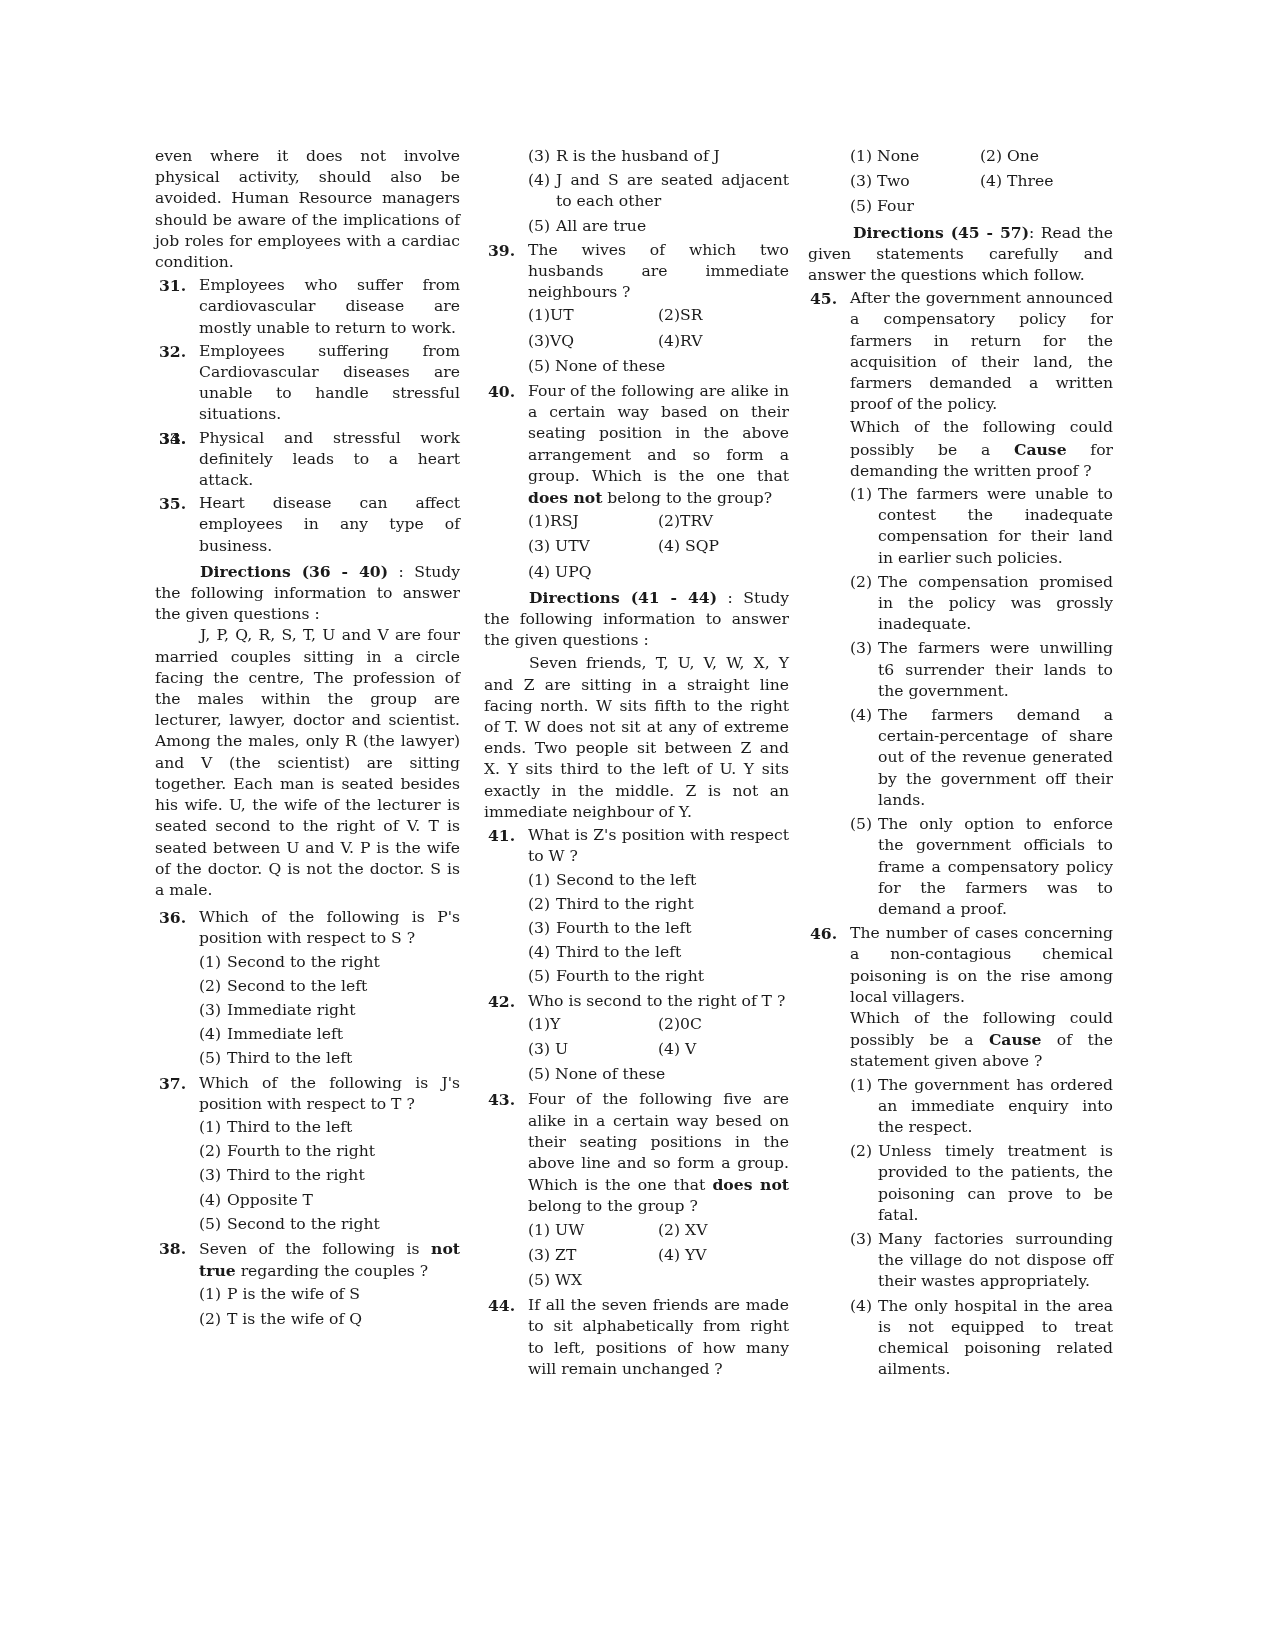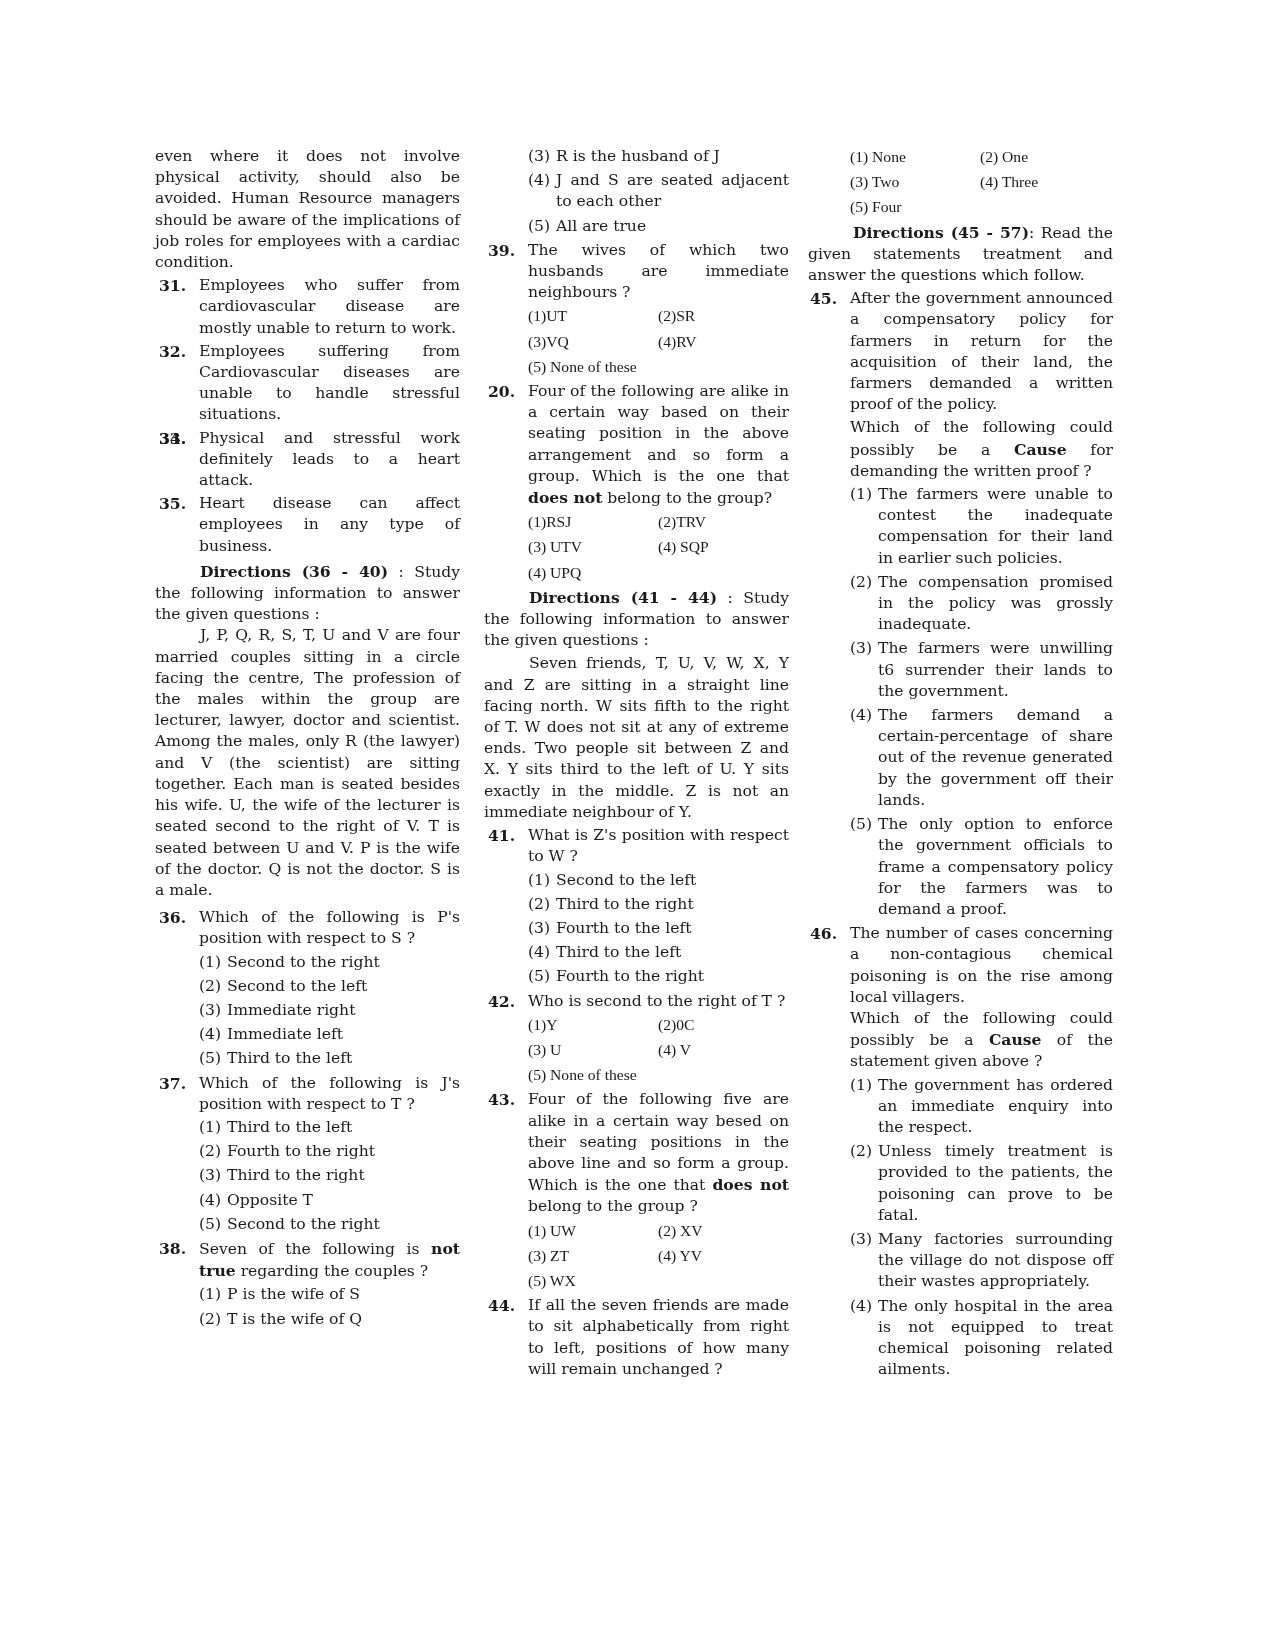--- a/index.html
+++ b/index.html
@@ -20,21 +20,21 @@
   .indent { text-indent: 45px; }
   .b { font-weight: bold; }
 
   .q { position: relative; padding-left: 44px; margin-top: 2px; }
   .q .qnum { position: absolute; left: 4px; top: 0; font-weight: bold; }
   .q .qtext { text-align: justify; }
 
   .opts { margin-top: 2px; }
   .opt { position: relative; padding-left: 28px; margin-bottom: 3px; text-align: justify; }
   .opt .onum { position: absolute; left: 0; top: 0; }
-  .opt-row { display: flex; margin-bottom: 4px; font-family: Liberation Serif, serif; }
+  .opt-row { display: flex; margin-bottom: 4px; }
   .opt-row .cell { width: 130px; white-space: nowrap; }
   .opt-row .cell2 { white-space: nowrap; }
 
   .dir { margin-top: 4px; }
   .col3 .q { padding-left: 42px; }
   .col3 .q .qnum { left: 2px; }
 </style>
 </head>
 <body>
 
@@ -119,21 +119,21 @@
           <span class="cell">(3)VQ</span>
           <span class="cell2">(4)RV</span>
         </div>
       <div class="opt-row">
           <span class="cell2">(5) None of these</span>
         </div>
     </div>
   </div>
 
   <div class="q">
-    <span class="qnum">20.</span>
+    <span class="qnum">40.</span>
     <p class="qtext"><span>Four of the following are alike in a certain way based on their seating position in the above arrangement and so form a group. Which is the one that </span><span class="b">does not</span><span> belong to the group?</span></p>
     <div class="opts">
       <div class="opt-row">
           <span class="cell">(1)RSJ</span>
           <span class="cell2">(2)TRV</span>
         </div>
       <div class="opt-row">
           <span class="cell">(3) UTV</span>
           <span class="cell2">(4) SQP</span>
         </div>
@@ -210,21 +210,21 @@
       <div class="opt-row">
           <span class="cell">(3) Two</span>
           <span class="cell2">(4) Three</span>
         </div>
       <div class="opt-row">
           <span class="cell2">(5) Four</span>
         </div>
     </div>
   </div>
 
-  <p class="para indent dir"><span class="b">Directions (45 - 57)</span><span>: Read the given statements treatment and answer the questions which follow.</span></p>
+  <p class="para indent dir"><span class="b">Directions (45 - 57)</span><span>: Read the given statements carefully and answer the questions which follow.</span></p>
 
   <div class="q">
     <span class="qnum">45.</span>
     <p class="qtext">After the government announced a compensatory policy for farmers in return for the acquisition of their land, the farmers demanded a written proof of the policy.</p>
     <p class="qtext" style="margin-top:2px"><span>Which of the following could possibly be a </span><span class="b">Cause</span><span> for demanding the written proof ?</span></p>
     <div class="opts">
       <div class="opt"><span class="onum">(1)</span><span>The farmers were unable to contest the inadequate compensation for their land in earlier such policies.</span></div>
       <div class="opt"><span class="onum">(2)</span><span>The compensation promised in the policy was grossly inadequate.</span></div>
       <div class="opt"><span class="onum">(3)</span><span>The farmers were unwilling t6 surrender their lands to the government.</span></div>
       <div class="opt"><span class="onum">(4)</span><span>The farmers demand a certain-percentage of share out of the revenue generated by the government off their lands.</span></div>

